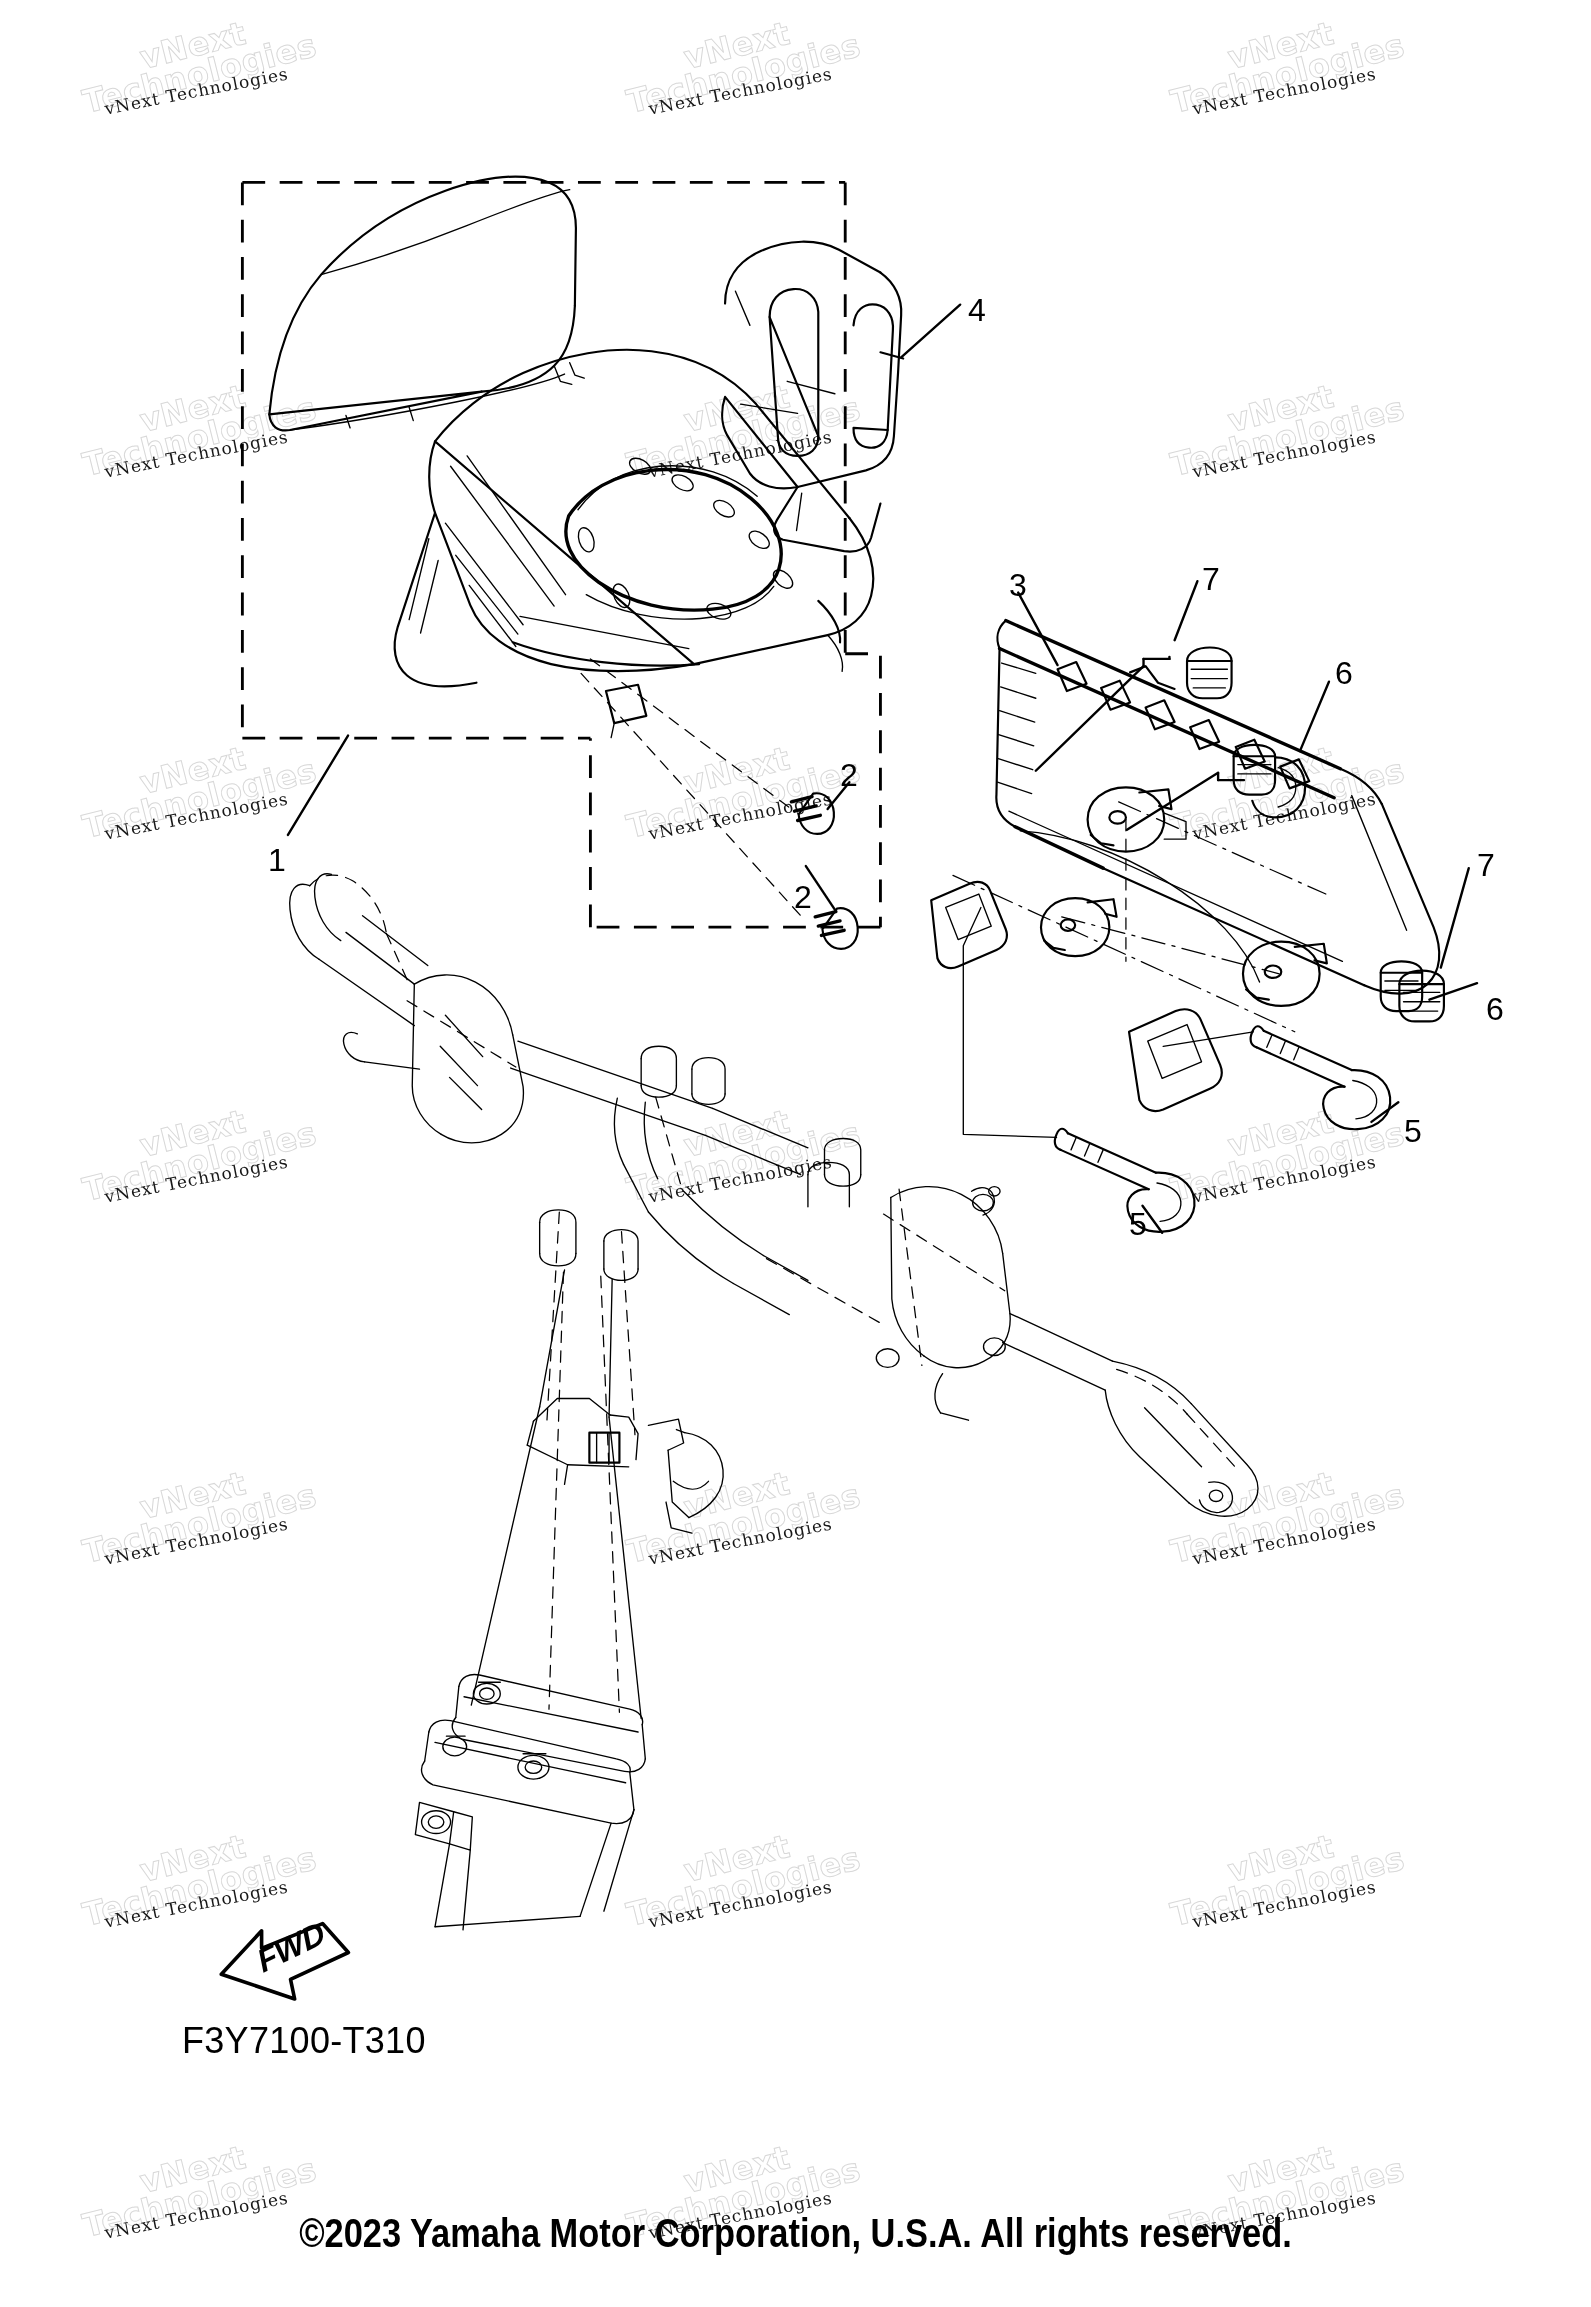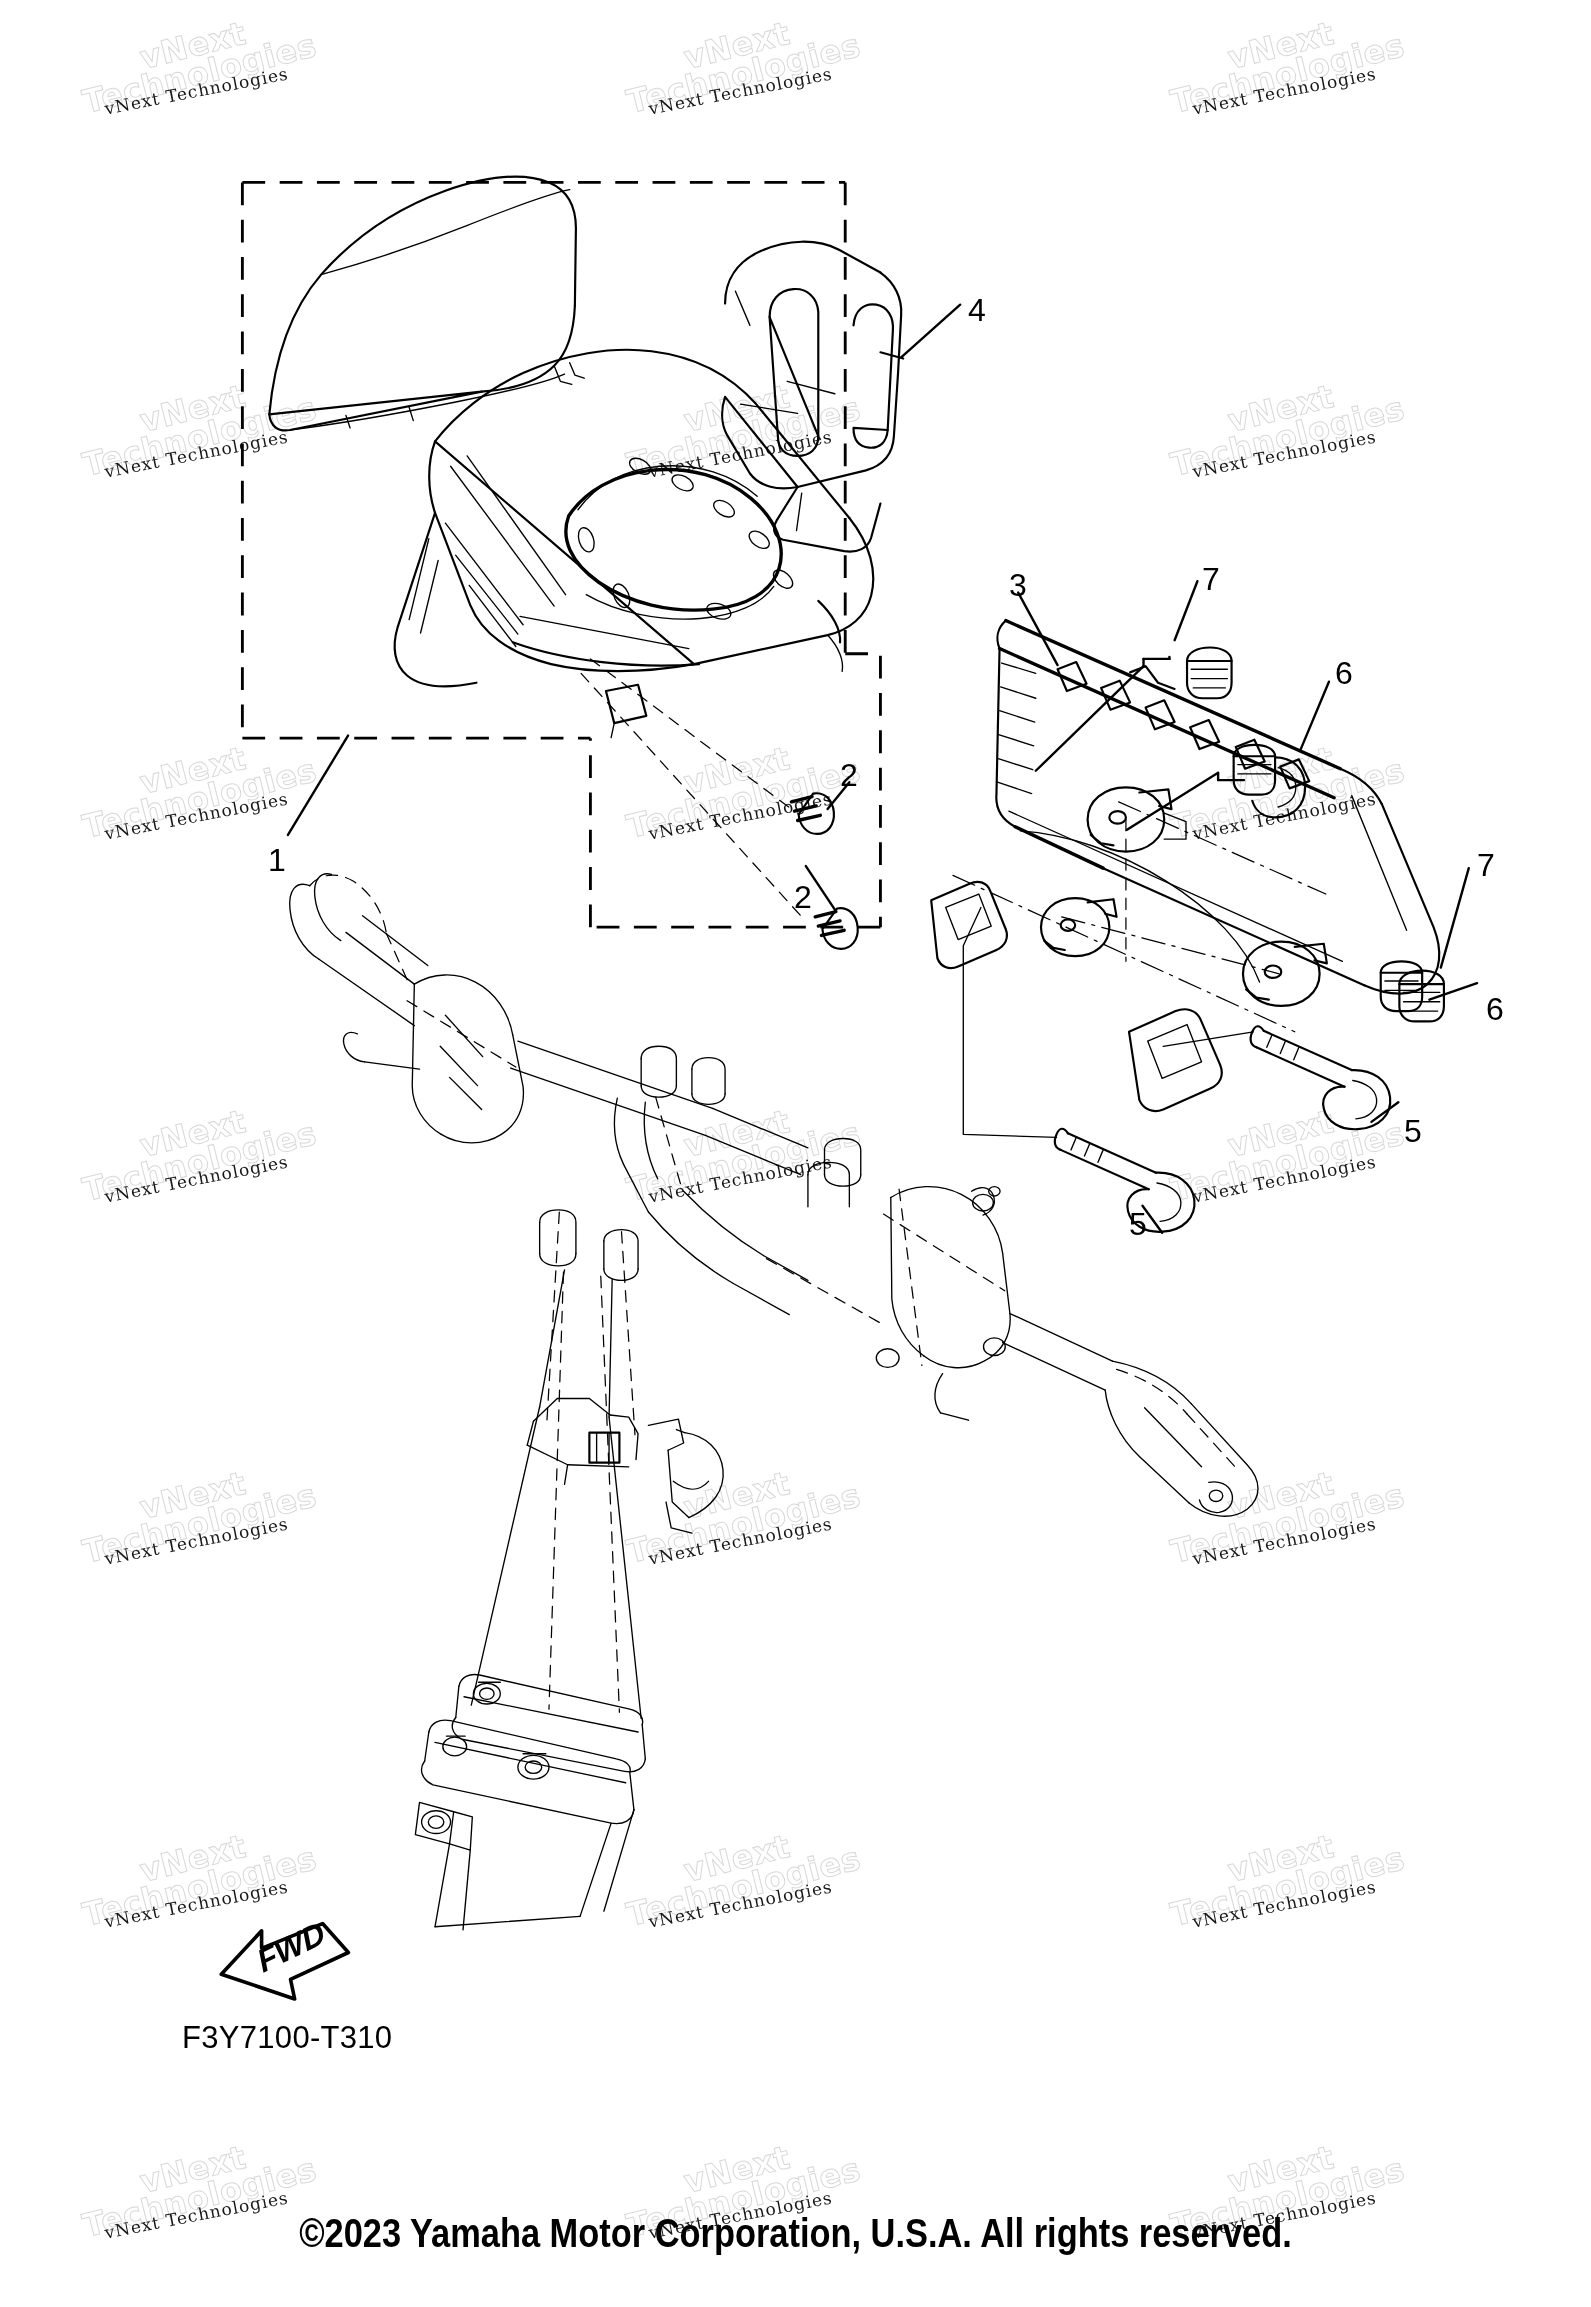--- a/index.html
+++ b/index.html
@@ -116,21 +116,21 @@
     letter-spacing: -0.5px;
   }
 
   
   #diagram-code {
     position: absolute;
     z-index: 20;
     left: 182px;
     top: 2020px;
     font-family: "Liberation Sans", sans-serif;
-    font-size: 31px;
+    font-size: 36px;
     letter-spacing: 0.3px;
     color: #000;
     white-space: nowrap;
   }
   #copyright {
     position: absolute;
     z-index: 20;
     left: 0;
     top: 2211px;
     width: 1591px;

